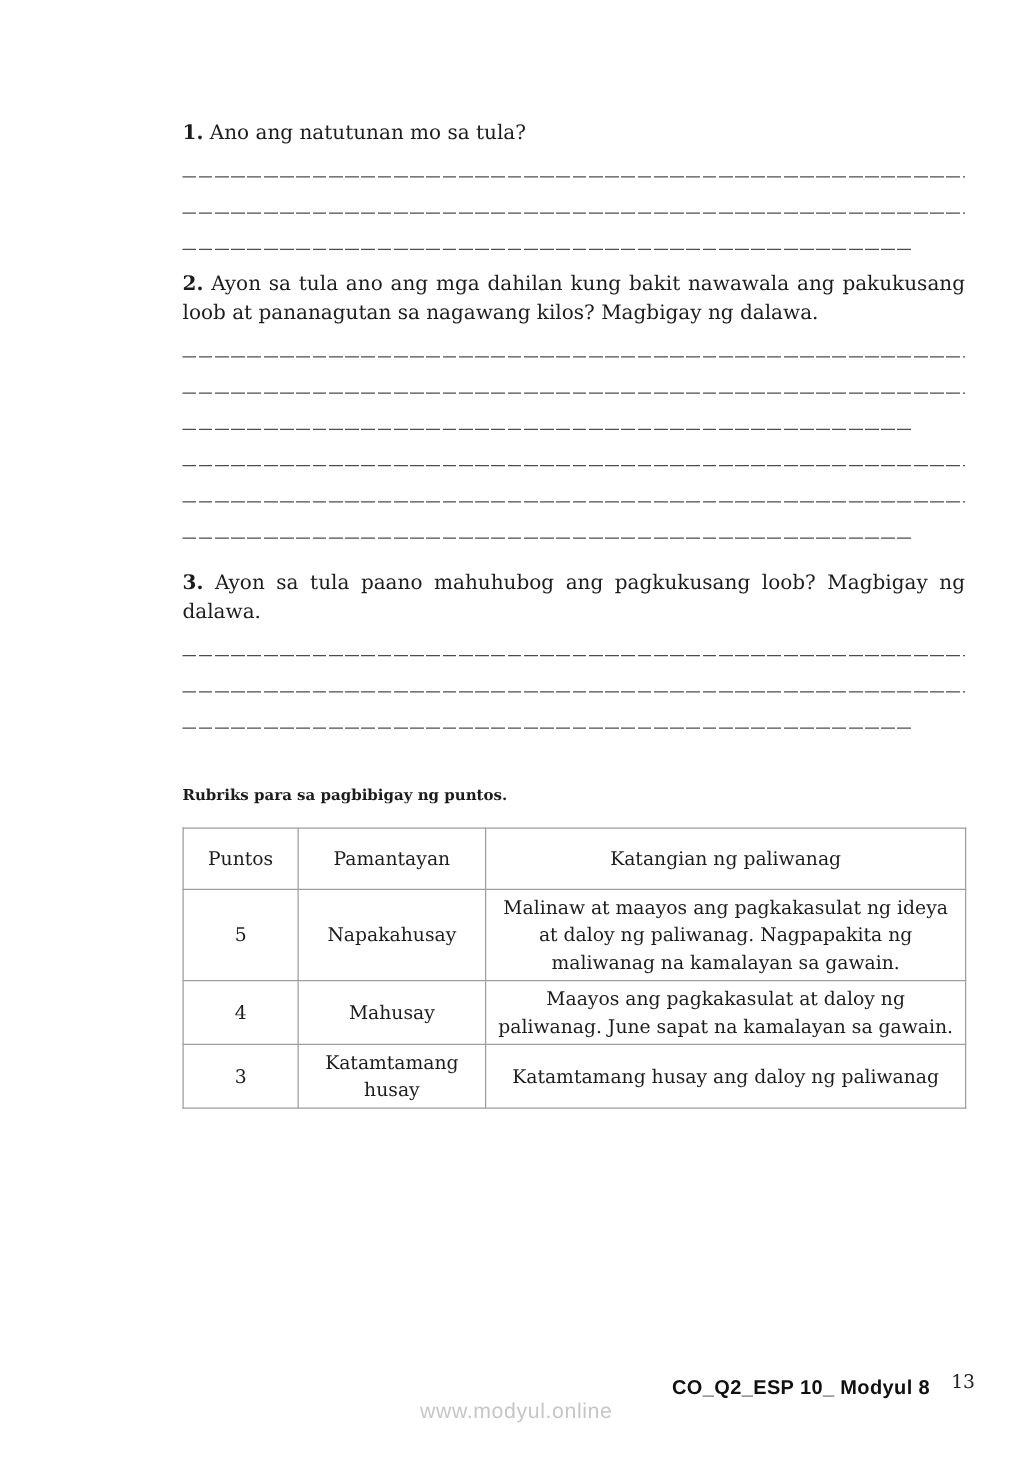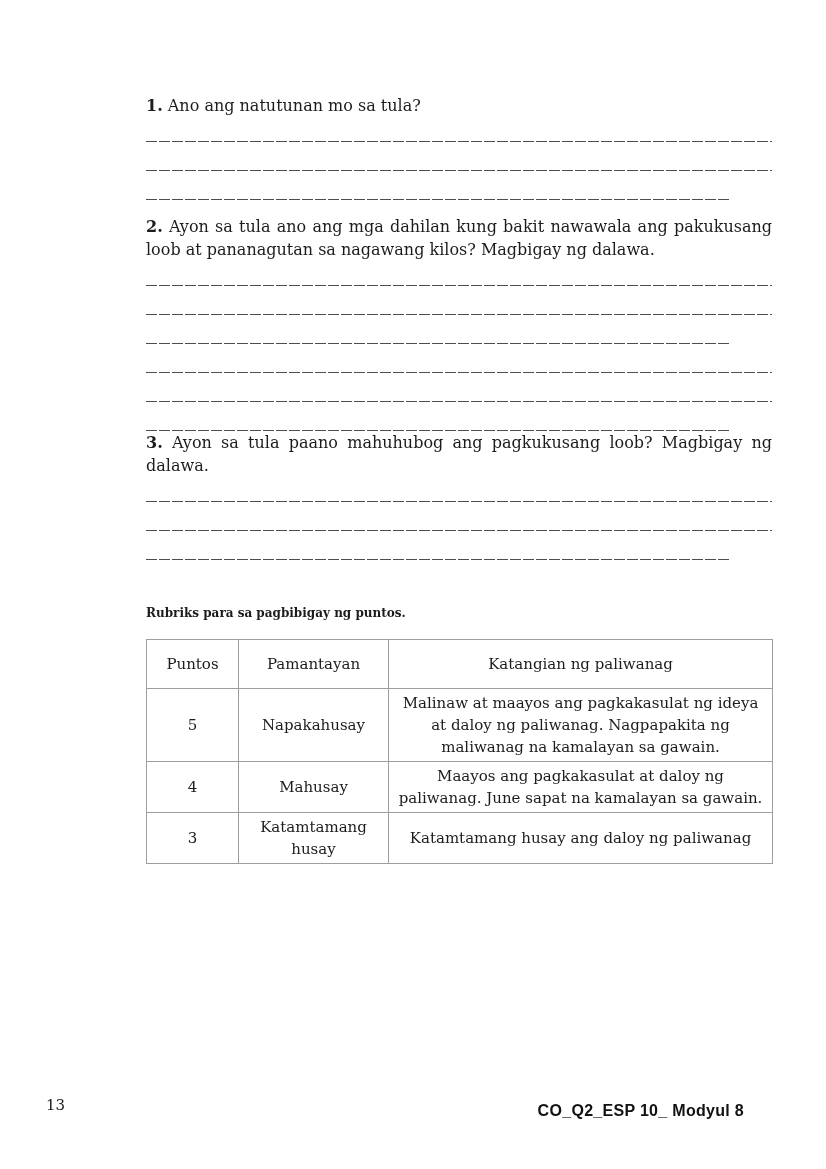--- a/index.html
+++ b/index.html
@@ -15,21 +15,21 @@
   }
   .content {
     position: absolute;
     left: 100px;
     top: 94px;
     width: 626px;
   }
   .question { margin: 0; font-size: 16px; line-height: 23px; text-align: justify; }
   .question.single { text-align: left; }
   .q2 { margin-top: 15px; }
-  .q3 { }
+  .q3 { margin-top: 23px; }
   .qnum { font-weight: bold; }
   .answer-line {
     height: 1px;
     margin-top: 28px;
     background: repeating-linear-gradient(90deg,
       #4d4d4d 0, #4d4d4d 11px, transparent 11px, transparent 13px);
   }
   .answer-line.first { margin-top: 24px; }
   .answer-line.short { width: 583px; }
   .rubric-heading {
@@ -54,21 +54,21 @@
     padding: 3px 6px;
   }
   table.rubric th { height: 42px; }
   col.c-puntos { width: 92px; }
   col.c-pamantayan { width: 150px; }
   col.c-katangian { width: 384px; }
   .page-number {
     position: absolute;
     left: 0; right: 0;
     top: 1096px;
-    text-align: left;
+    text-align: right;
     font-size: 15px;
     color: #222222;
   }
   .watermark {
     position: absolute;
     left: 0; right: 0;
     top: 1119px;
     text-align: center;
     font-family: "Liberation Sans", sans-serif;
     font-size: 17px;
@@ -142,14 +142,15 @@
         <tr>
           <td>3</td>
           <td>Katamtamang husay</td>
           <td>Katamtamang husay ang daloy ng paliwanag</td>
         </tr>
       </tbody>
     </table>
   </div>
 
   <div class="page-number">13</div>
+  <div class="watermark">www.modyul.online</div>
   <div class="module-code">CO_Q2_ESP 10_ Modyul 8</div>
 </div>
 
 </body></html>

